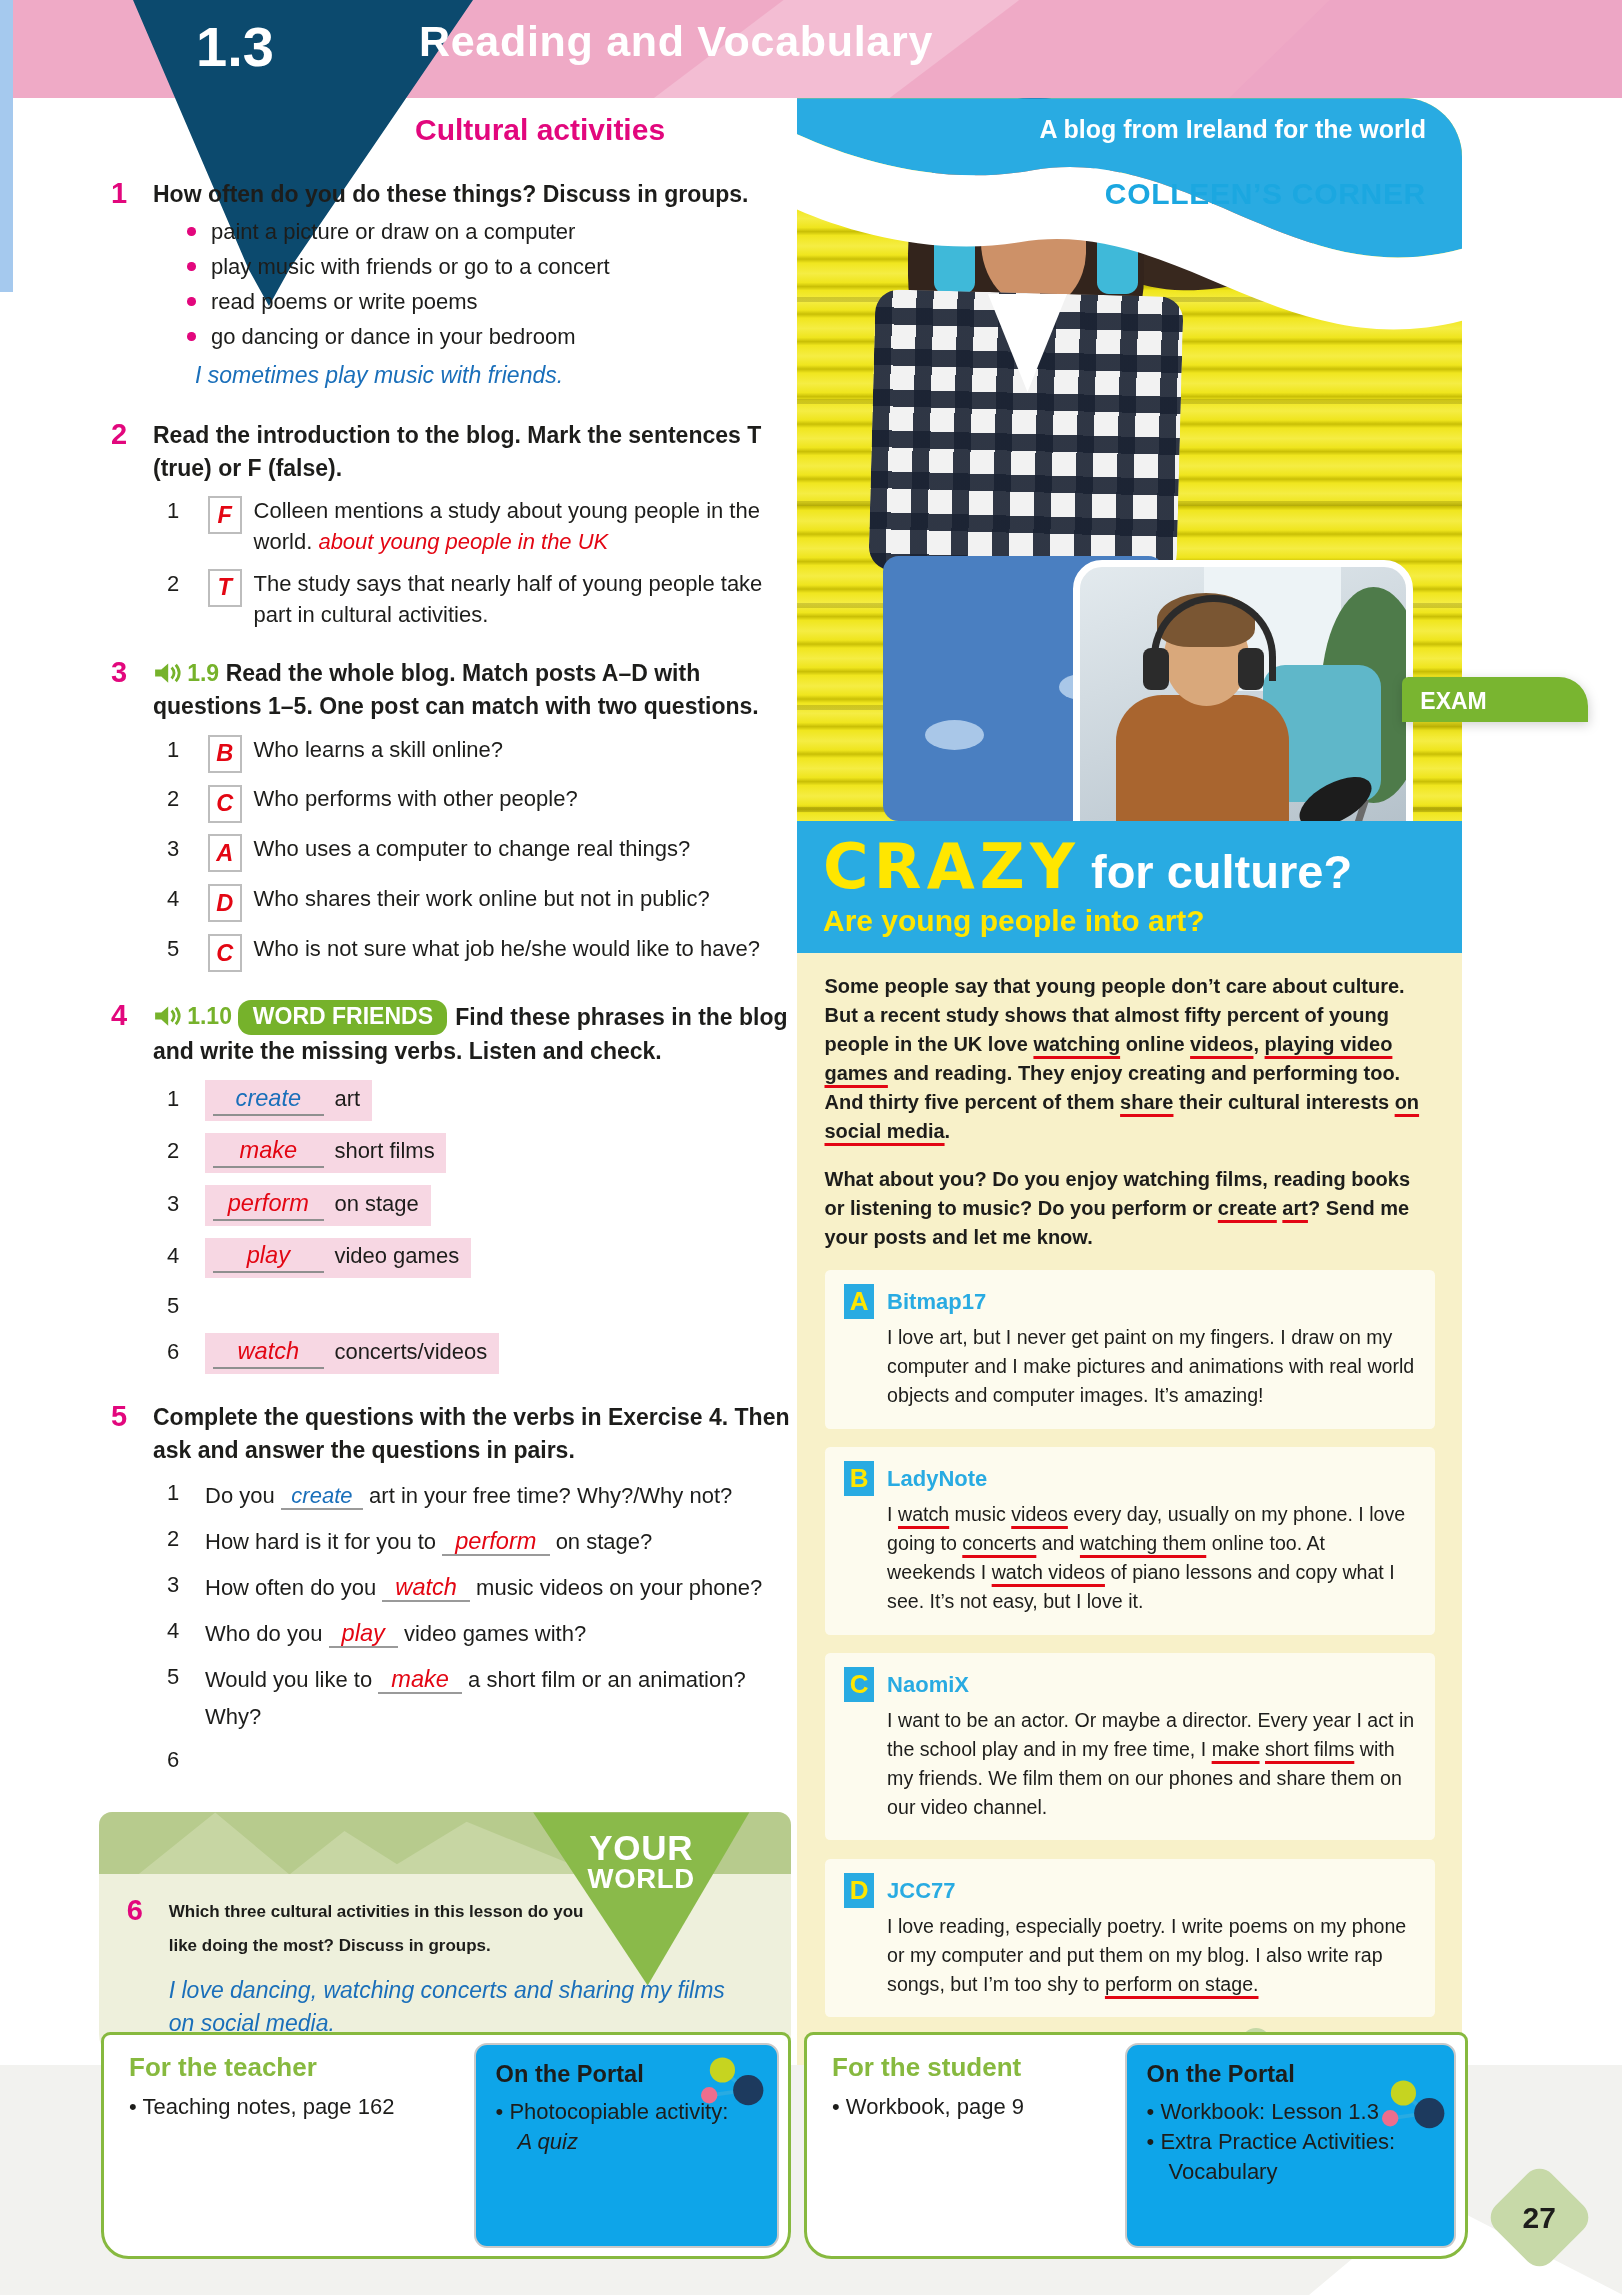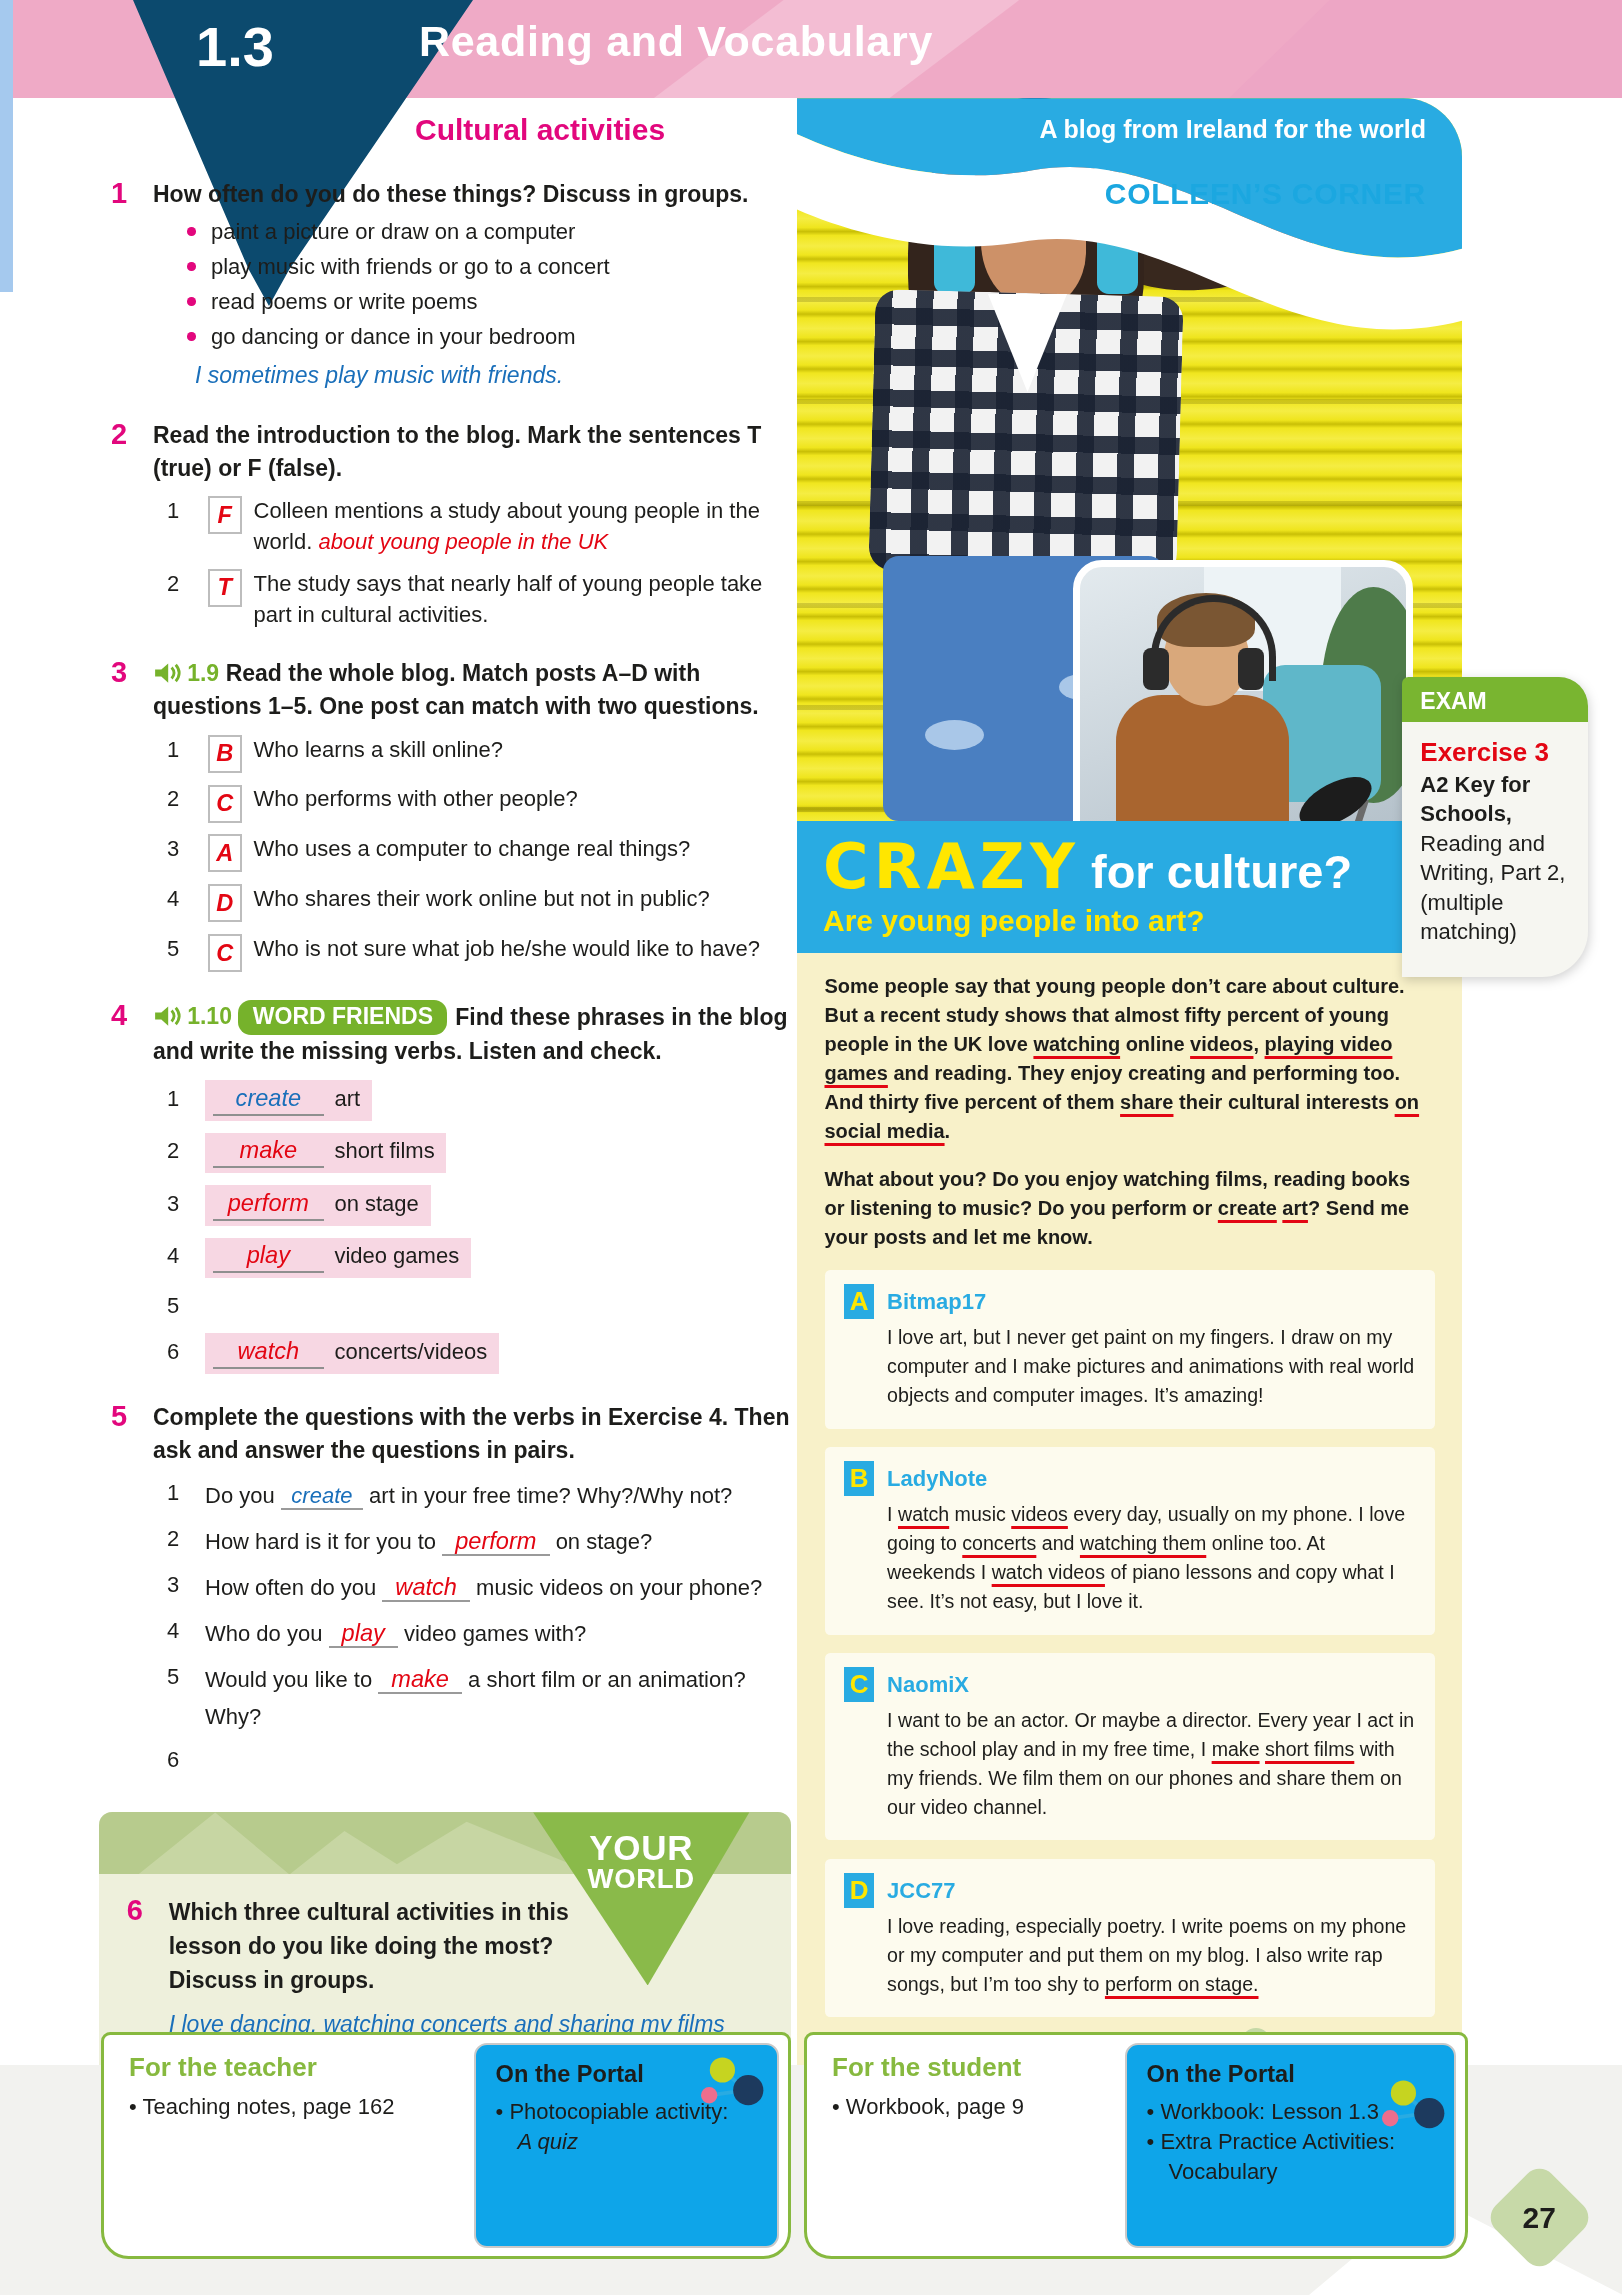--- a/index.html
+++ b/index.html
@@ -60,21 +60,21 @@
              border-radius:13px 13px 30px 30px;overflow:hidden;min-height:239px;}
   .yw-band{height:62px;background:#b7cb8d;position:relative;overflow:hidden;}
   .yw-z1,.yw-z2{position:absolute;top:0;height:62px;background:#c7d6a3;}
   .yw-z1{left:39px;width:275px;clip-path:polygon(0 100%,28% 0,55% 100%,75% 30%,100% 100%);}
   .yw-z2{left:281px;width:216px;clip-path:polygon(0 100%,40% 15%,100% 100%);}
   .yw-tri{position:absolute;right:42px;top:0;width:216px;height:173px;background:#8aba4a;
           clip-path:polygon(0 0,100% 0,53% 100%);z-index:3;text-align:center;color:#fff;font-weight:bold;}
   .yw-tri .l1{display:block;margin-top:19.6px;font-size:35px;letter-spacing:0.7px;}
   .yw-tri .l2{display:block;font-size:27.5px;letter-spacing:0.7px;}
   .yw-body{display:flex;padding:21px 26px 23.6px 27.5px;}
-  .yw-text{width:432px;font-weight:bold;font-size:23px;line-height:34px;}
+  .yw-text{width:432px;font-weight:bold;font-size:17px;line-height:34px;}
   .yw-ex{color:#1a6fba;font-style:italic;font-weight:normal;font-size:23px;line-height:33px;margin-top:10.5px;width:576px;}
 
   
   .blogpanel{position:absolute;left:797px;top:98px;width:665px;}
   .photo{position:relative;height:723px;border-top-right-radius:59px;overflow:hidden;
          background:repeating-linear-gradient(180deg,#f0e61e 0px,#f5ed43 10.5px,#efe51d 19.6px,#c9bf06 23.6px,#f0e61e 27.5px);}
   .photo::after{content:"";position:absolute;inset:0;
          background:repeating-linear-gradient(180deg,transparent 0 97px,rgba(80,75,0,.22) 97px 102px);}
   .girl{position:absolute;left:13px;top:0;width:432px;height:723px;z-index:2;}
   .g-strand{position:absolute;left:262px;top:46px;width:281px;height:131px;background:#38281e;border-radius:50%;transform:rotate(-16deg);}
@@ -430,24 +430,20 @@
         <div class="icandia">
           <span>15</span>
         </div>
         <div class="icanunit">Unit 1</div>
       </div>
     </div>
   </div>
 
   <div class="exam">
     <div class="exam-h">EXAM</div>
-    <div class="exam-b">
-      <div class="exam-t">Exercise 3</div>
-      <span class="exam-bold">A2 Key for Schools,</span><span> Reading and Writing, Part 2, (multiple matching)</span>
-    </div>
   </div>
 
   <div class="graybot"></div>
   <div class="wedge"></div>
 
   <div class="fbox teacher">
     <div class="f-pad">
       <div class="fhead">For the teacher</div>
       <div class="fitem">Teaching notes, page 162</div>
     </div>

